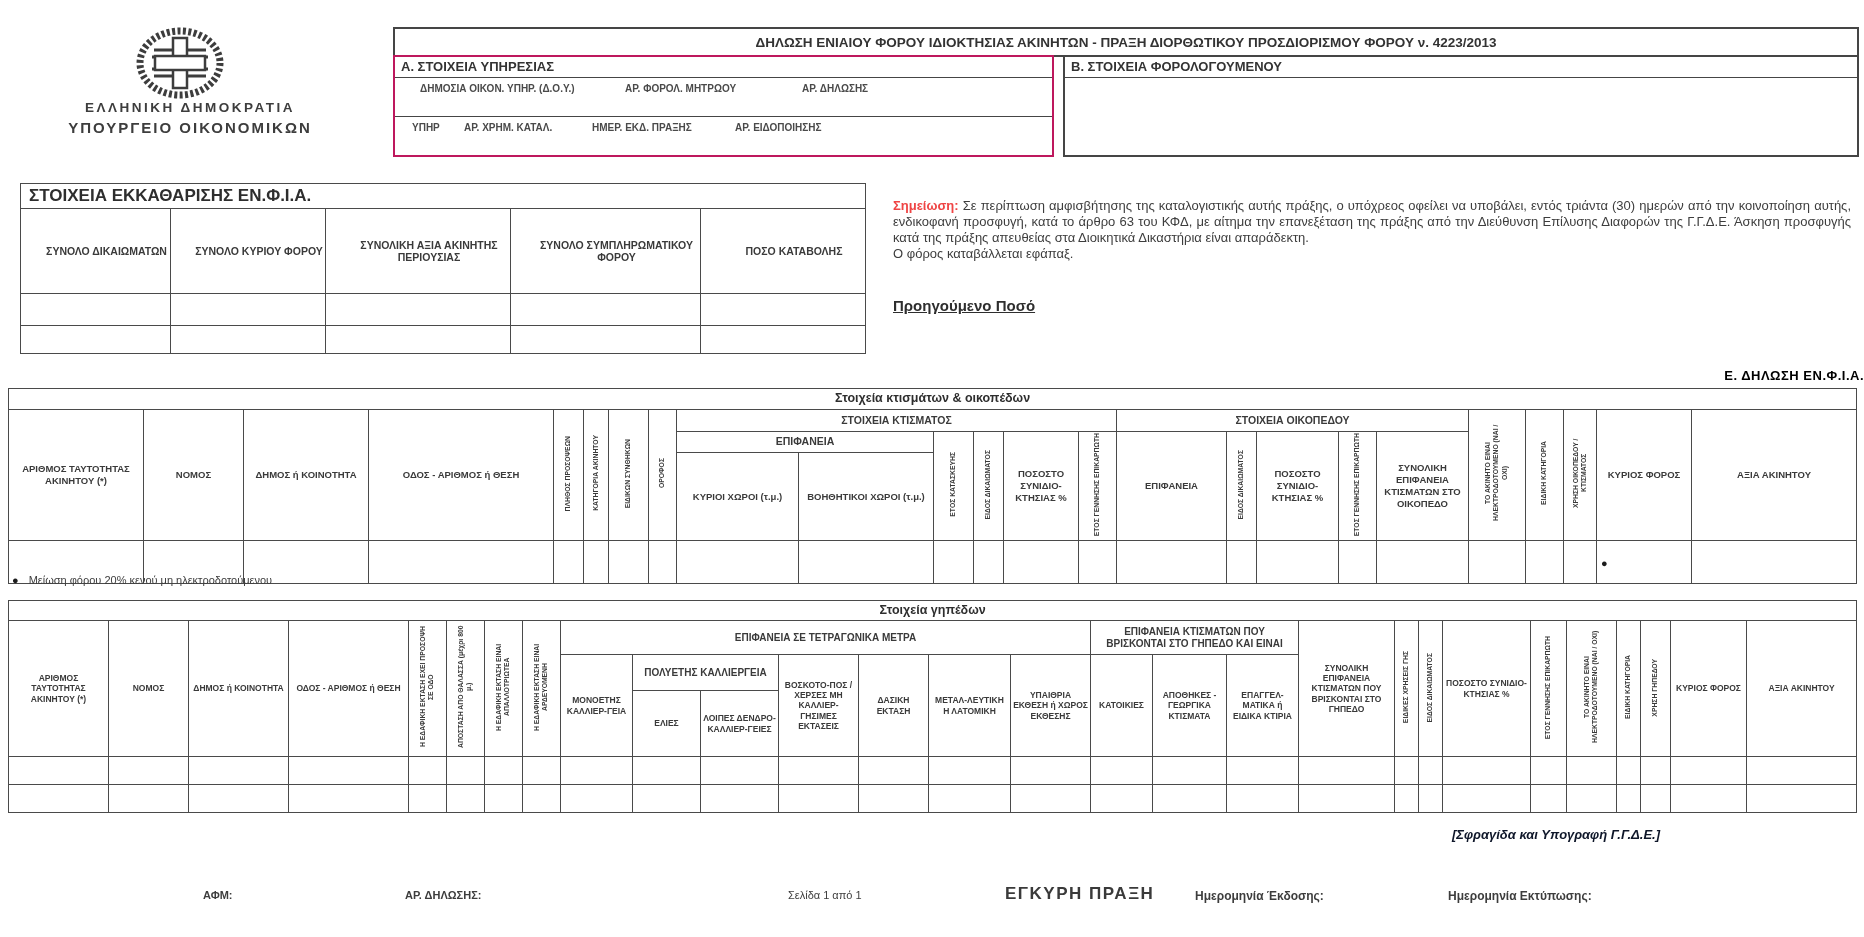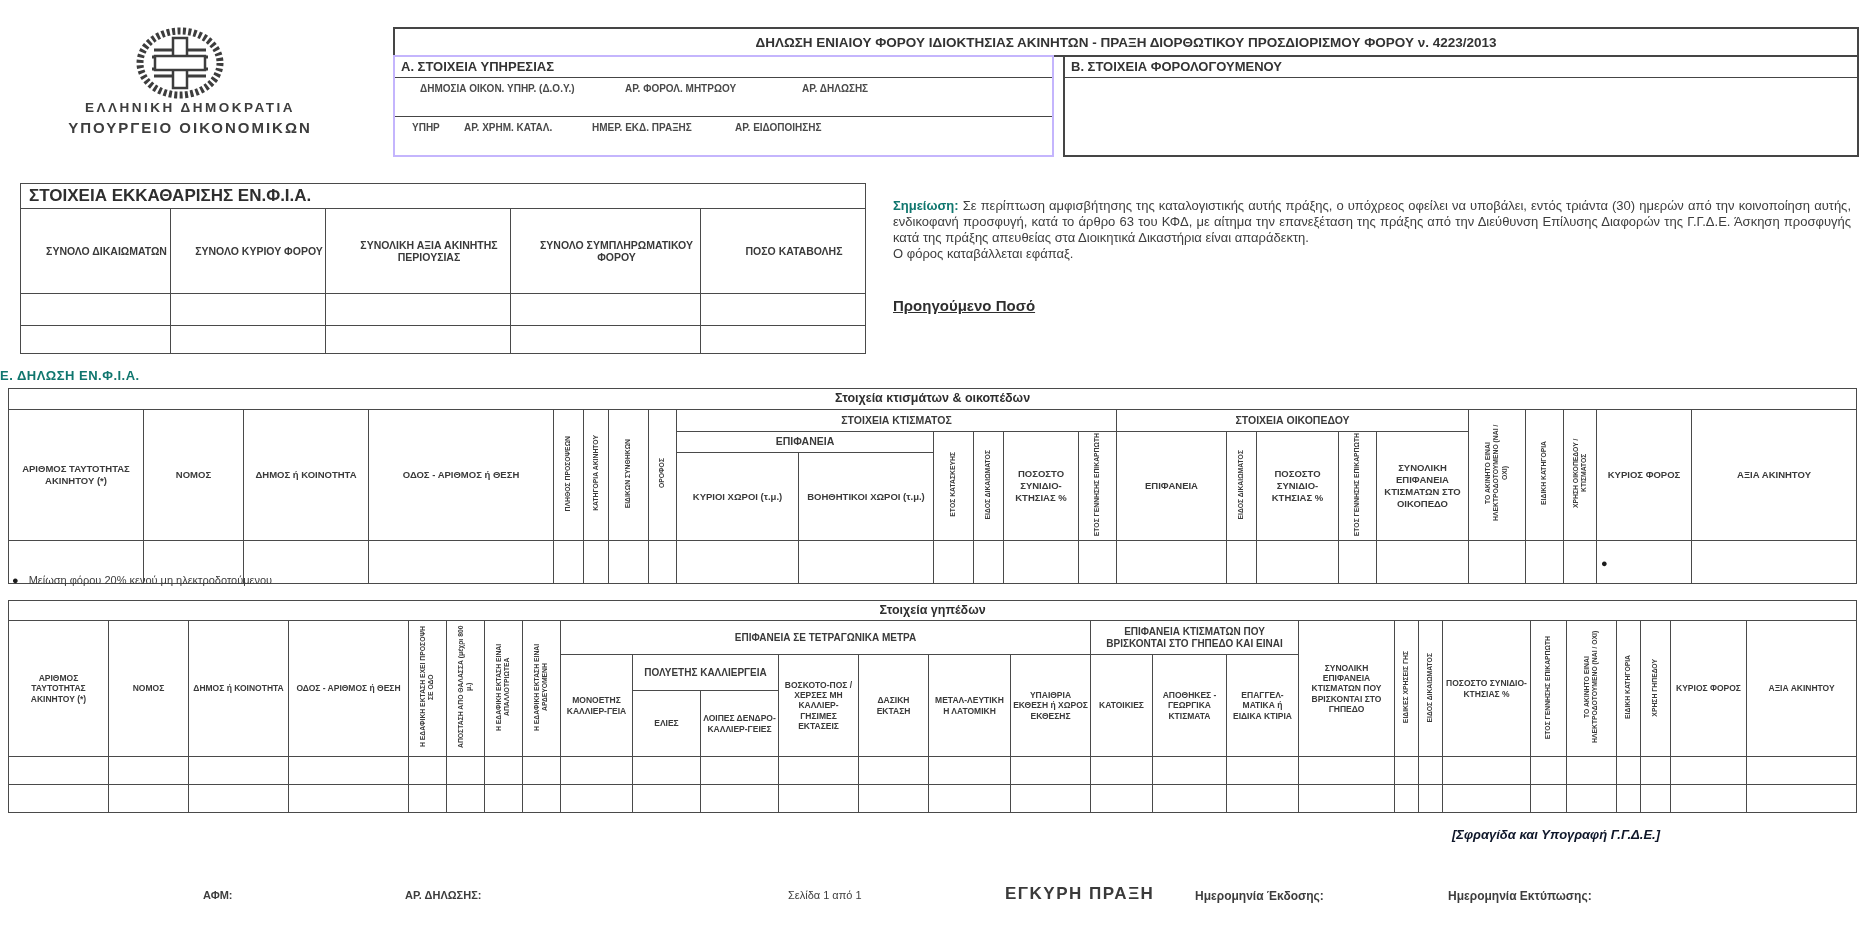--- a/index.html
+++ b/index.html
@@ -7,21 +7,21 @@
           font-family:"Liberation Sans", sans-serif;color:#2e2e2e;}
   .abs{position:absolute;}
   
   .emblem{left:128px;top:26px;}
   .gov-line{left:30px;width:320px;text-align:center;font-weight:bold;color:#3d3d3d;}
   .republic{top:100px;font-size:13.5px;letter-spacing:2.5px;}
   .ministry{top:119px;font-size:15px;letter-spacing:2px;}
   .titlebox{left:393px;top:27px;width:1462px;height:26px;border:2px solid #454545;
             display:flex;align-items:center;justify-content:center;
             font-weight:bold;font-size:13.5px;color:#333;}
-  .boxA{left:393px;top:55px;width:657px;height:98px;border:2px solid #c4b5fd;}
+  .boxA{left:393px;top:55px;width:657px;height:98px;border:2px solid #be185d;}
   .boxB{left:1063px;top:55px;width:792px;height:98px;border:2px solid #454545;}
   .boxhead{height:21px;border-bottom:1px solid #454545;font-weight:bold;font-size:13px;
            padding:2px 0 0 6px;box-sizing:border-box;color:#333;}
   .arow{position:relative;box-sizing:border-box;}
   .arow1{height:39px;border-bottom:1px solid #454545;}
   .arow2{height:36px;}
   .flabel{position:absolute;top:5px;font-size:10px;font-weight:bold;color:#4a4a4a;white-space:nowrap;}
   
   table.grid{border-collapse:collapse;table-layout:fixed;background:#fff;}
   .grid th,.grid td{border:1px solid #4a4a4a;padding:1px 2px;font-weight:bold;color:#3a3a3a;
@@ -38,24 +38,24 @@
   .t2 th.grp{font-size:10px;}
   th.v span{writing-mode:vertical-rl;transform:rotate(180deg);display:inline-block;
             font-size:6.8px;line-height:1.25;max-height:104px;letter-spacing:0;}
   .t2 th.v span{max-height:126px;}
   td.dotcell{text-align:left;padding-left:4px;}
   .dot{font-size:11px;color:#1c1c1c;}
   .footnote{left:12px;top:574px;font-size:11px;color:#3d3d3d;}
   .footnote .dot{margin-right:10px;}
   
   .note{left:893px;top:198px;width:958px;font-size:13px;line-height:1.24;color:#3d3d3d;text-align:justify;}
-  .note b{color:#0f766e;}
+  .note b{color:#ef4444;}
   .prev{left:893px;top:297px;font-size:15px;font-weight:bold;text-decoration:underline;color:#2e2e2e;}
-  .decl{left:0;top:368px;width:1864px;text-align:left;font-weight:bold;font-size:13px;
-        letter-spacing:.5px;color:#0f766e;}
+  .decl{left:0;top:368px;width:1864px;text-align:right;font-weight:bold;font-size:13px;
+        letter-spacing:.5px;color:#000000;}
   .sign{left:1340px;top:827px;width:320px;text-align:right;font-size:13px;font-style:italic;
         font-weight:bold;color:#0f172a;}
   .foot{top:889px;font-size:11px;font-weight:bold;color:#3d3d3d;white-space:nowrap;}
   .foot.date{font-size:12px;}
   .valid{top:884px;font-size:17px;letter-spacing:1.5px;font-weight:bold;color:#3a3a3a;}
 </style>
 </head>
 <body>
 
 <div id="canvas">

